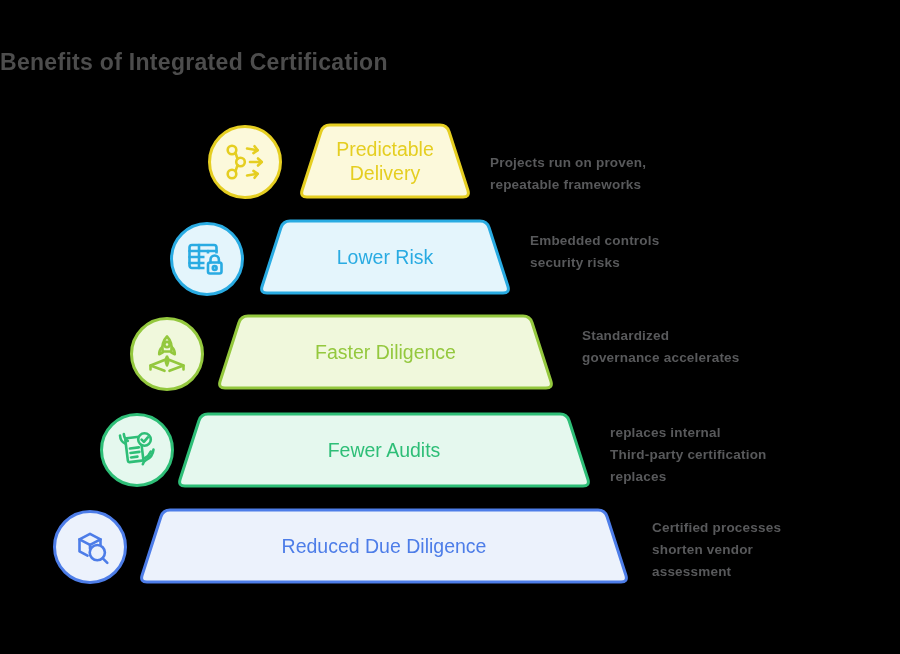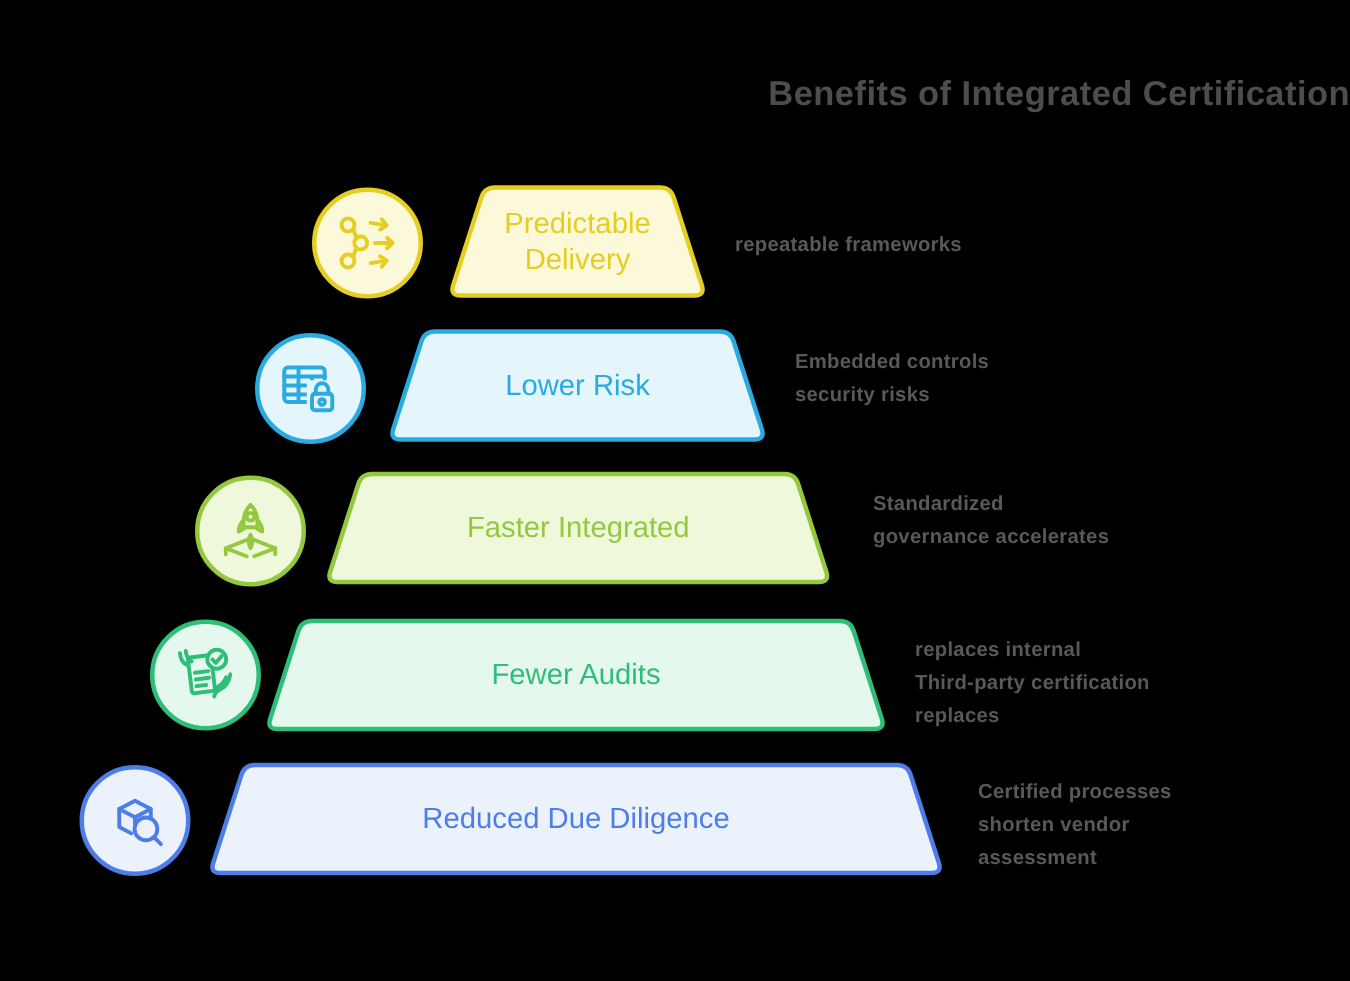--- a/index.html
+++ b/index.html
@@ -2,21 +2,21 @@
 <html><head>
 <meta charset="utf-8">
 <style>
   html,body{margin:0;padding:0;}
   body{
     width:900px;height:654px;position:relative;overflow:hidden;
     background:#000000;
     font-family:"Liberation Sans", sans-serif;
   }
   .title{
-    position:absolute;left:0;top:49px;width:900px;text-align:right;
+    position:absolute;left:0;top:49px;width:900px;text-align:left;
     font-size:23px;font-weight:bold;color:#4D4D4D;letter-spacing:.3px;
   }
   .level{position:absolute;left:0;top:0;width:0;height:0;}
   .trap{position:absolute;}
   .trap svg{display:block;}
   .trap path.shape{fill:var(--fill);stroke:var(--stroke);stroke-width:3;}
   .label{
     position:absolute;left:0;top:0;width:100%;height:100%;
     display:flex;align-items:center;justify-content:center;text-align:center;
     font-size:19.5px;font-weight:400;line-height:24px;color:var(--stroke);
@@ -78,20 +78,21 @@
         </g>
     </svg>
   </div>
   <div class="trap">
     <svg width="178" height="80" viewBox="0 0 178 80">
       <path class="shape" d="M11 76 L167 76 Q174 76 171.9 69.3 L153.1 10.7 Q151 4 144 4 L34 4 Q27 4 24.9 10.7 L6.1 69.3 Q4 76 11 76 Z"></path>
     </svg>
     <div class="label">Predictable Delivery</div>
   </div>
   <div class="desc">
+    <div>Projects run on proven,</div>
     <div>repeatable frameworks</div>
   </div>
 </div>
 
 <div class="level l2" style="--stroke: #29ABE2; --fill: #E4F5FC;">
   <div class="icon-circle">
     <svg class="icon-svg" width="44" height="44" viewBox="0 0 44 44">
       <rect x="4.5" y="8" width="27" height="23" rx="2.5"></rect>
       <path d="M4.5 14 H31.5"></path>
       <path d="M4.5 20 H31.5"></path>
@@ -126,21 +127,21 @@
       <path d="M17.7 14.5 C15.3 16.8 14.1 19.6 14.2 22.3 L17.8 20.3"></path>
       <path d="M26.3 14.5 C28.7 16.8 29.9 19.6 29.8 22.3 L26.2 20.3"></path>
       <path class="filled" d="M22 4.5 C18.6 8 16.8 13.5 17.6 19.5 L26.4 19.5 C27.2 13.5 25.4 8 22 4.5 Z"></path>
       <circle cx="22" cy="12.5" r="2.6"></circle>
     </svg>
   </div>
   <div class="trap">
     <svg width="343" height="80" viewBox="0 0 343 80">
       <path class="shape" d="M11 76 L332 76 Q339 76 336.9 69.3 L318.1 10.7 Q316 4 309 4 L34 4 Q27 4 24.9 10.7 L6.1 69.3 Q4 76 11 76 Z"></path>
     </svg>
-    <div class="label">Faster Integrated</div>
+    <div class="label">Faster Diligence</div>
   </div>
   <div class="desc">
     <div>Standardized</div>
     <div>governance accelerates</div>
   </div>
 </div>
 
 <div class="level l4" style="--stroke: #2EBE77; --fill: #E5F8EE;">
   <div class="icon-circle">
     <svg class="icon-svg" width="44" height="44" viewBox="0 0 44 44">

